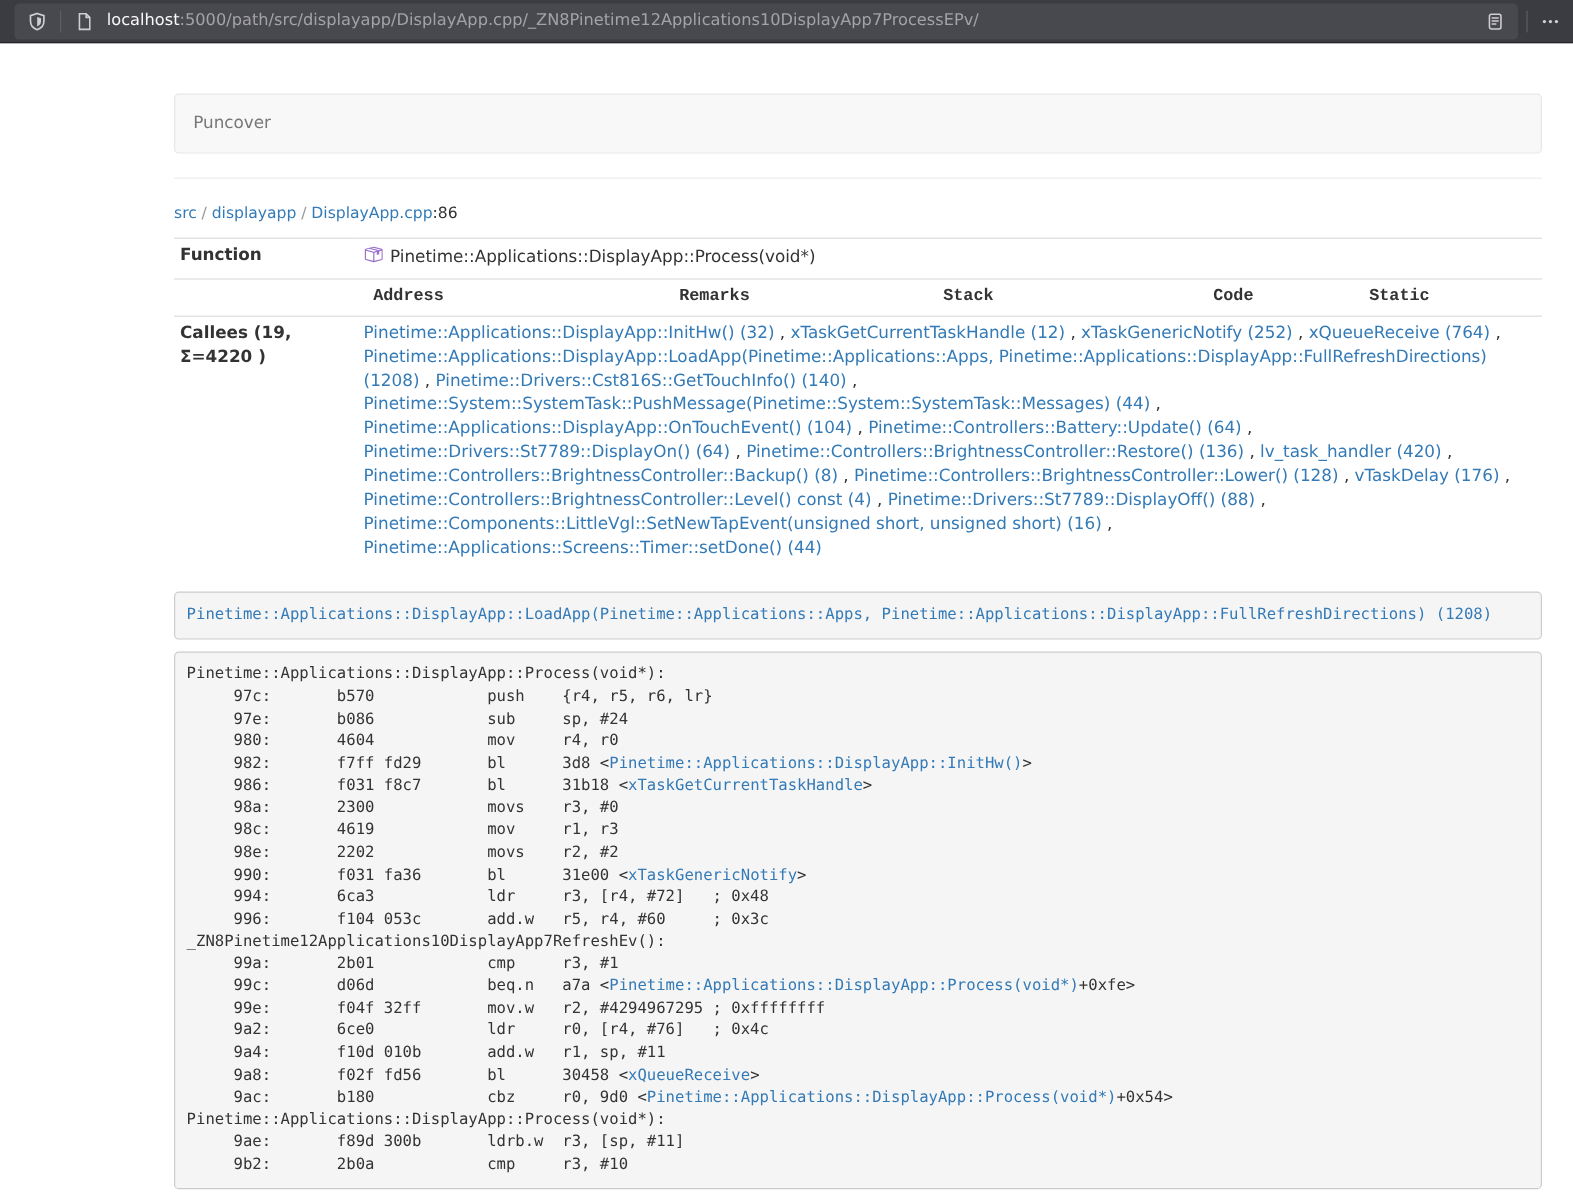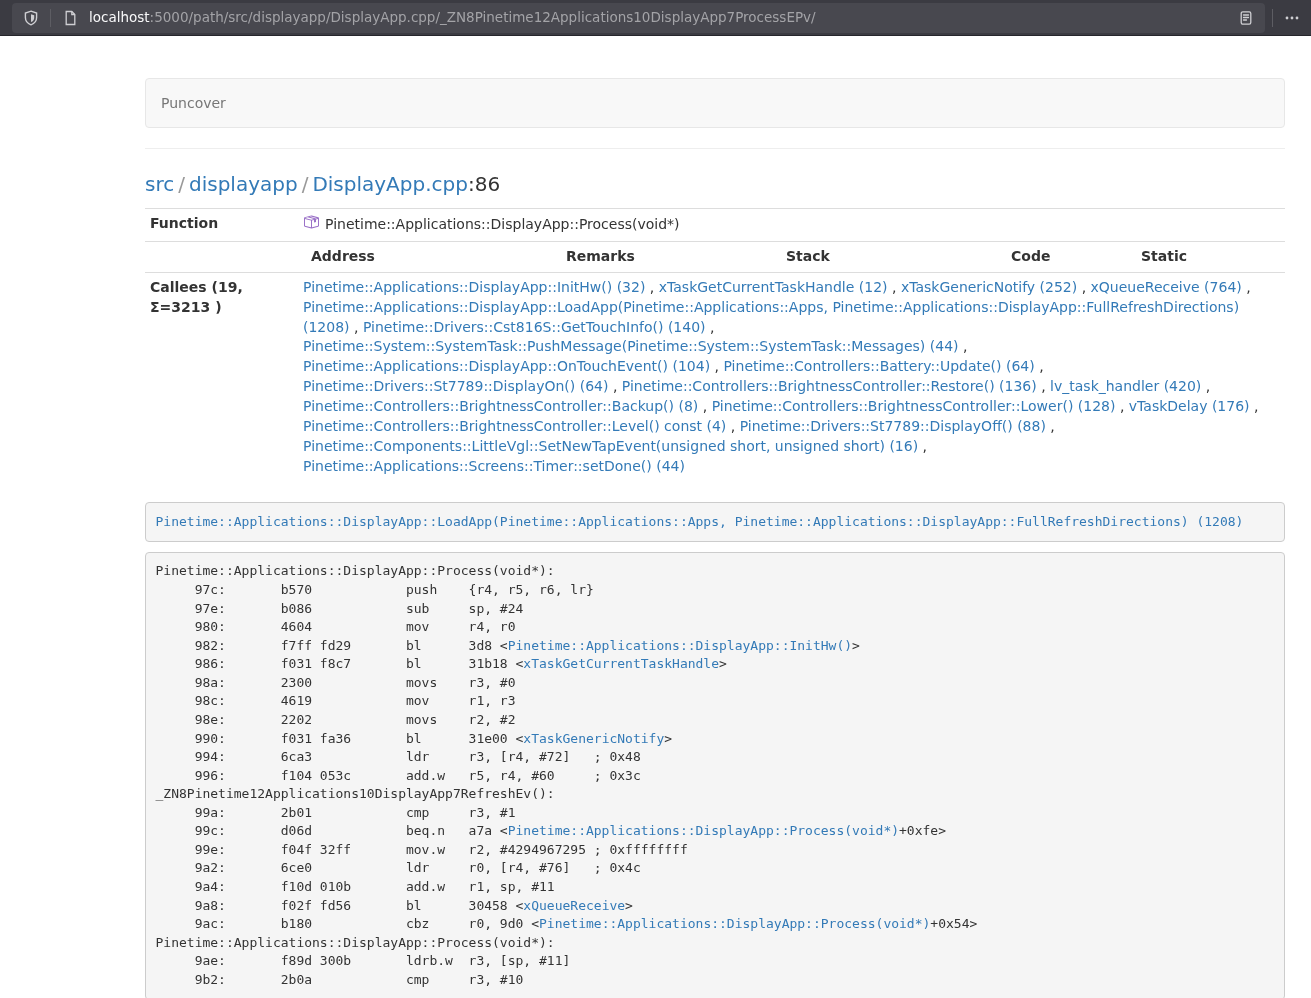--- a/index.html
+++ b/index.html
@@ -39,32 +39,32 @@
   .content{padding-top:42px;}
   .container{width:1170px;padding:0 15px;margin-left:130px;}
   .navbar{
     height:50px;background:var(--navbar-bg);border:1px solid var(--navbar-border);
     border-radius:4px;margin-bottom:20px;display:flex;align-items:center;
   }
   .navbar-brand{
     padding:0 15px;font-size:14px;color:var(--muted);text-decoration:none;line-height:50px;
   }
   hr{border:0;border-top:1px solid var(--hr);margin:11px 0 0 0;}
-  .breadcrumb{margin:21px 0 9px 0;font-size:20px;color:var(--text);}
+  .breadcrumb{margin:21px 0 9px 0;font-size:13px;color:var(--text);}
   .breadcrumb a{color:var(--link);text-decoration:none;}
   .breadcrumb .sep{color:#999;padding:0 4px;}
   
   table{border-collapse:collapse;border-spacing:0;}
   .info-table{width:100%;margin-bottom:20px;}
   .info-table > tbody > tr > th,
   .info-table > tbody > tr > td{
     border-top:1px solid var(--table-border);padding:5px;text-align:left;vertical-align:top;
   }
   .info-table > tbody > tr > th{width:153px;font-weight:bold;}
-  .nested-cell{padding:0 5px !important;}
+  .nested-cell{padding:0 5px !important;font-family:Liberation Mono, monospace;}
   .inner-table{width:100%;}
   .inner-table th,.inner-table td{
     border-top:1px solid var(--table-border);padding:5px 8px;text-align:left;
   }
   .inner-table tr:first-child th{border-top:none;}
   .col-address{width:255px;} .col-remarks{width:220px;margin-left:20px;} .col-stack{width:225px;} .col-code{width:130px;}
   .func-name{display:inline-flex;align-items:center;gap:6px;}
   .pkg-icon{color:var(--icon-purple);display:inline-block;}
   .callees a{color:var(--link);text-decoration:none;}
   
@@ -151,21 +151,21 @@
                   <th class="col-remarks">Remarks</th>
                   <th class="col-stack">Stack</th>
                   <th class="col-code">Code</th>
                   <th>Static</th>
                 </tr>
               </tbody>
             </table>
           </td>
         </tr>
         <tr>
-          <th>Callees (19, Σ=3213 )</th>
+          <th>Callees (19, Σ=4220 )</th>
           <td class="callees" id="callees"><a href="#">Pinetime::Applications::DisplayApp::InitHw() (32)</a> , <a href="#">xTaskGetCurrentTaskHandle (12)</a> , <a href="#">xTaskGenericNotify (252)</a> , <a href="#">xQueueReceive (764)</a> , <a href="#">Pinetime::Applications::DisplayApp::LoadApp(Pinetime::Applications::Apps, Pinetime::Applications::DisplayApp::FullRefreshDirections) (1208)</a> , <a href="#">Pinetime::Drivers::Cst816S::GetTouchInfo() (140)</a> , <a href="#">Pinetime::System::SystemTask::PushMessage(Pinetime::System::SystemTask::Messages) (44)</a> , <a href="#">Pinetime::Applications::DisplayApp::OnTouchEvent() (104)</a> , <a href="#">Pinetime::Controllers::Battery::Update() (64)</a> , <a href="#">Pinetime::Drivers::St7789::DisplayOn() (64)</a> , <a href="#">Pinetime::Controllers::BrightnessController::Restore() (136)</a> , <a href="#">lv_task_handler (420)</a> , <a href="#">Pinetime::Controllers::BrightnessController::Backup() (8)</a> , <a href="#">Pinetime::Controllers::BrightnessController::Lower() (128)</a> , <a href="#">vTaskDelay (176)</a> , <a href="#">Pinetime::Controllers::BrightnessController::Level() const (4)</a> , <a href="#">Pinetime::Drivers::St7789::DisplayOff() (88)</a> , <a href="#">Pinetime::Components::LittleVgl::SetNewTapEvent(unsigned short, unsigned short) (16)</a> , <a href="#">Pinetime::Applications::Screens::Timer::setDone() (44)</a></td>
         </tr>
       </tbody>
     </table>
 
     <pre><a href="#" class="code-link">Pinetime::Applications::DisplayApp::LoadApp(Pinetime::Applications::Apps, Pinetime::Applications::DisplayApp::FullRefreshDirections) (1208)</a></pre>
 
     <pre><code id="disasm">Pinetime::Applications::DisplayApp::Process(void*):
      97c:       b570            push    {r4, r5, r6, lr}
      97e:       b086            sub     sp, #24

